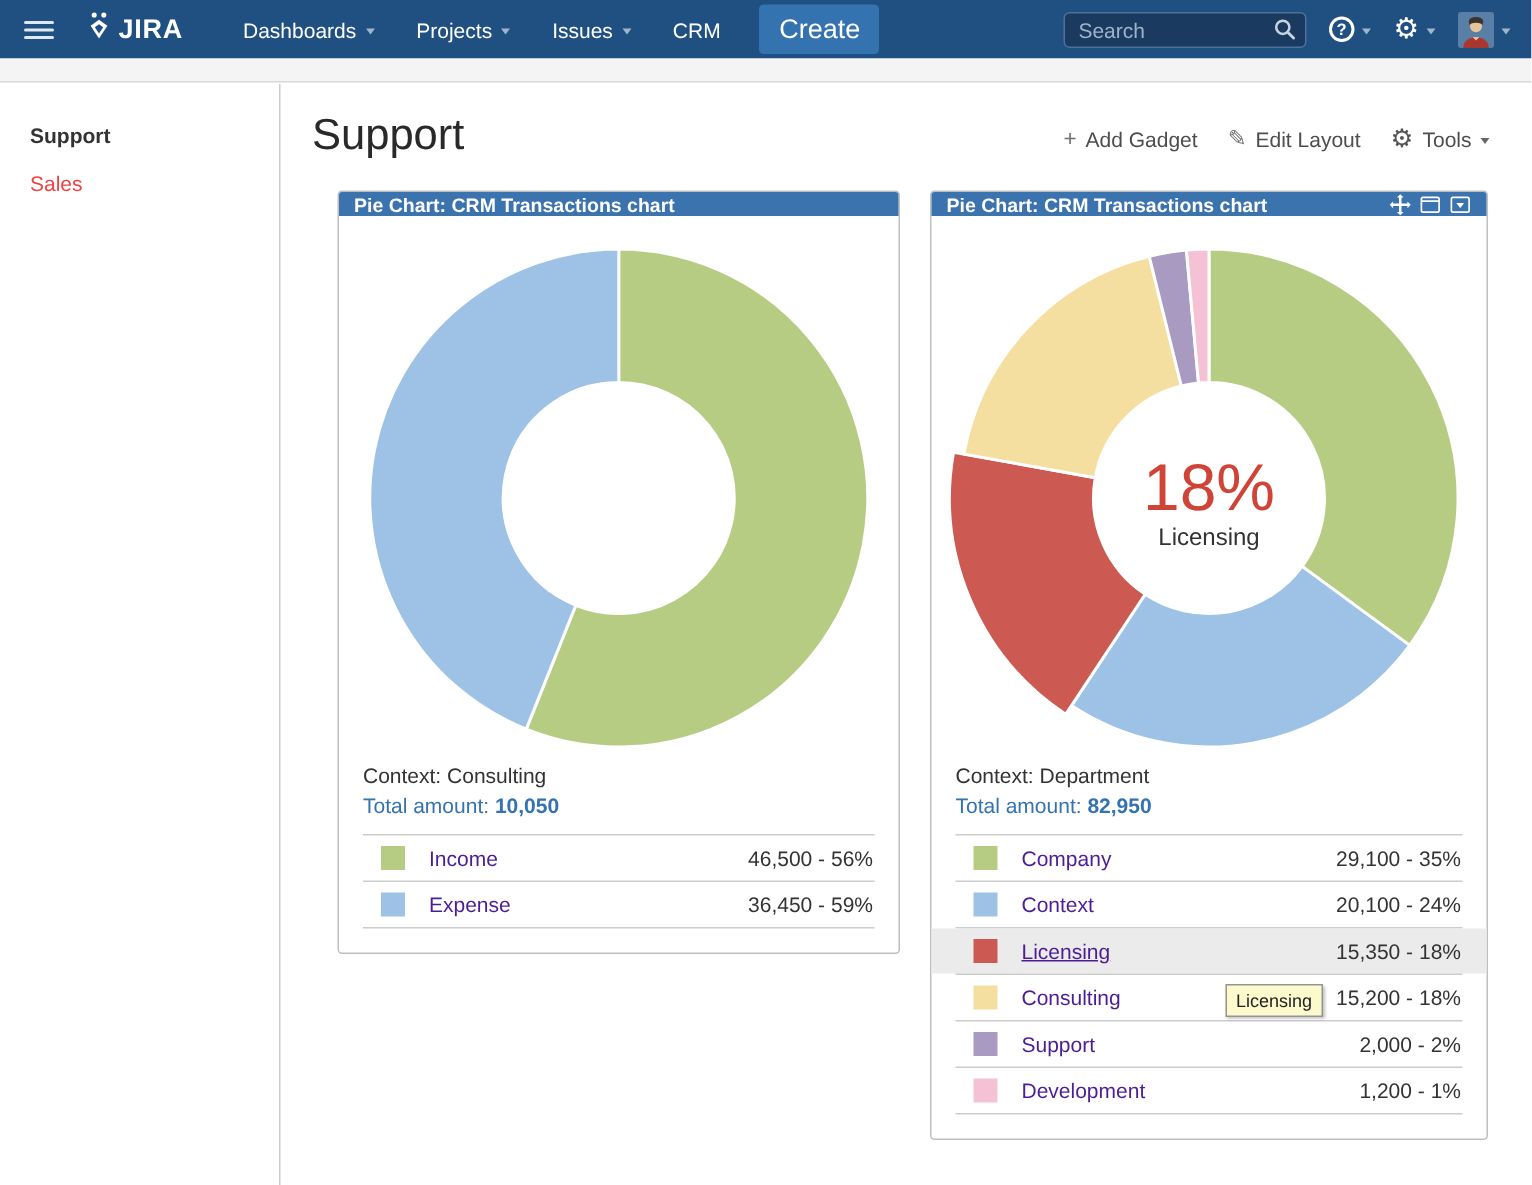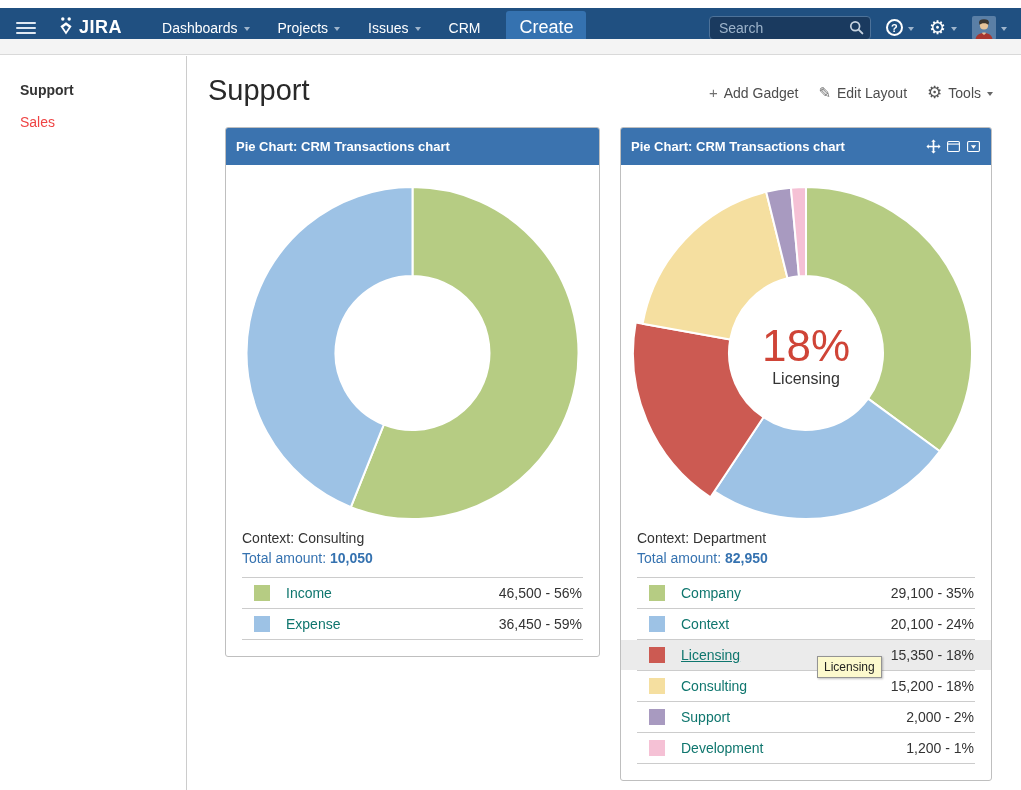--- a/index.html
+++ b/index.html
@@ -4,21 +4,21 @@
 <style>
   * { box-sizing: border-box; }
   html,body { margin:0; padding:0; }
   body {
     width:1021px; height:790px; position:relative; overflow:hidden;
     background:#fff; font-family:"Liberation Sans", sans-serif; color:#333;
   }
 
   
   .navbar {
-    position:absolute; top:8px; left:0; right:0; height:39px;
+    position:absolute; top:0; left:0; right:0; height:39px;
     background:#205081; display:flex; align-items:center; color:#fff;
     padding:0 14px 0 16px;
   }
   .burger { width:20px; display:flex; flex-direction:column; gap:3px; cursor:pointer; }
   .burger span { display:block; height:2px; background:#dfe8f2; border-radius:1px; }
   .jira-logo { display:flex; align-items:center; margin-left:20px; cursor:pointer; }
   .jira-logo svg { margin-right:3px; }
   .jira-logo .logo-text { font-size:18px; font-weight:bold; letter-spacing:.5px; }
   .nav-menu { display:flex; align-items:center; margin-left:26px; }
   .nav-item { font-size:14px; padding:0 14px; display:flex; align-items:center; gap:6px; cursor:pointer; white-space:nowrap; }
@@ -56,40 +56,40 @@
   .action-btn { display:flex; align-items:center; gap:6px; font-size:14px; color:#4d4d4d; cursor:pointer; white-space:nowrap; }
   .action-icon { color:#707070; font-size:15px; line-height:1; }
   .action-icon.gear { font-size:17px; color:#555; }
   .action-btn .caret { border-top-color:#666; }
 
   
   .gadget { position:absolute; background:#fff; border:1px solid #bfbfbf; border-radius:3px; }
   .gadget-1 { left:225px; top:127px; width:375px; }
   .gadget-2 { left:620px; top:127px; width:372px; }
   .gadget-header {
-    height:37px; background:#3b73af; border-radius:2px 2px 0 0; color:#fff;
+    height:16px; background:#3b73af; border-radius:2px 2px 0 0; color:#fff;
     font-size:13px; font-weight:bold; display:flex; align-items:center; padding:0 10px;
   }
   .gadget-header-icons { margin-left:auto; display:flex; align-items:center; gap:5px; }
   .gadget-header-icons .hicon { width:15px; height:15px; display:block; cursor:pointer; }
 
   .chart-area { height:356px; position:relative;text-decoration:underline; }
   .chart-area svg { display:block; }
 
   .gadget-meta { padding:7px 16px 0 16px; }
   .context-line { font-size:14px; color:#333; line-height:20px; }
   .total-line { font-size:14px; color:#3572b0; line-height:20px; }
   .total-line b { font-weight:bold; }
 
   .legend { margin-top:9px; padding-bottom:16px; }
   .legend-sep { height:1px; background:#ccc; margin:0 16px; }
   .legend-row { height:30px; display:flex; align-items:center; padding:0 17px; font-size:14px; }
   .legend-row.highlighted { background:#ebebeb; }
   .swatch { width:16px; height:16px; margin-left:11px; flex:0 0 auto; }
-  .legend-label { margin-left:16px; color:#0f766e; text-decoration:none; cursor:pointer; }
+  .legend-label { margin-left:16px; color:#4c1d95; text-decoration:none; cursor:pointer; }
   .legend-row.highlighted .legend-label { text-decoration:underline; }
   .legend-value { margin-left:auto; color:#333; }
 
   
   .hover-tooltip {
     position:absolute; left:817px; top:656px; z-index:50;
     background:#fcf9cd; border:1px solid #949494; color:#222;
     font-size:12px; padding:3px 6px; box-shadow:1px 1px 2px rgba(0,0,0,.25); white-space:nowrap;
   }
 </style>

